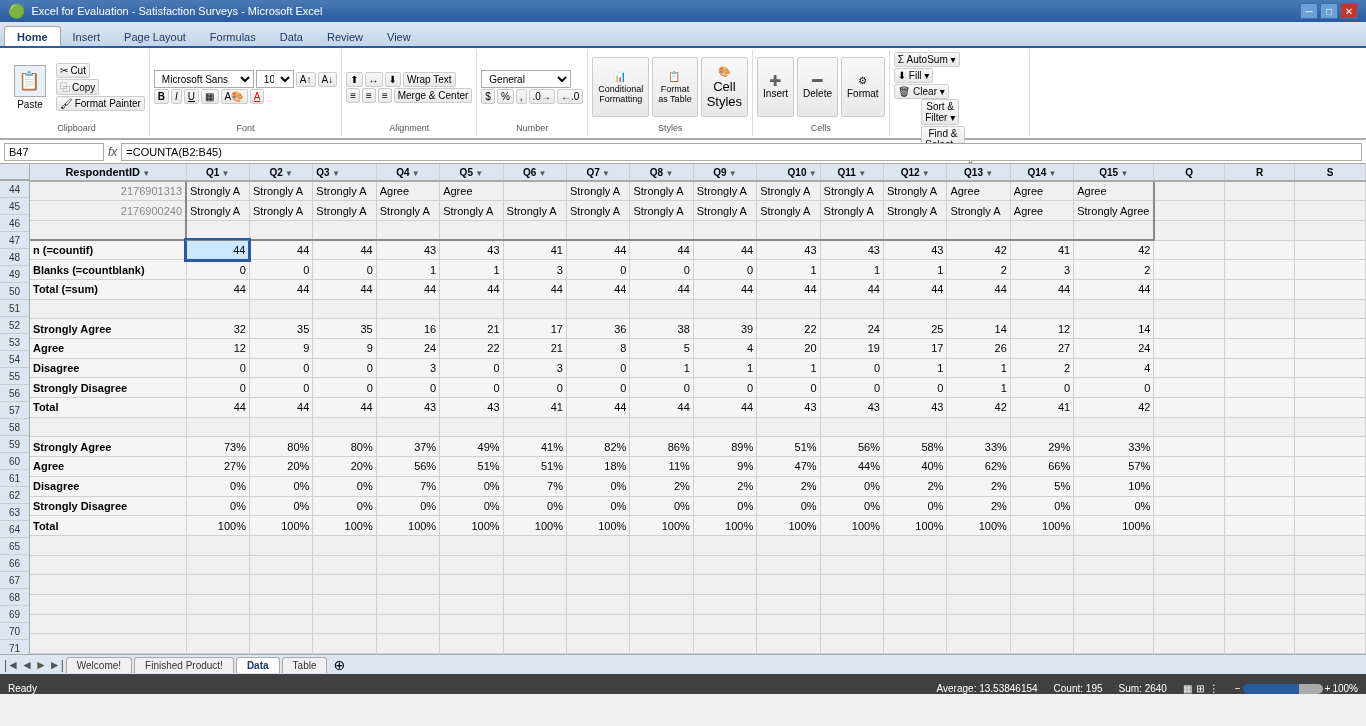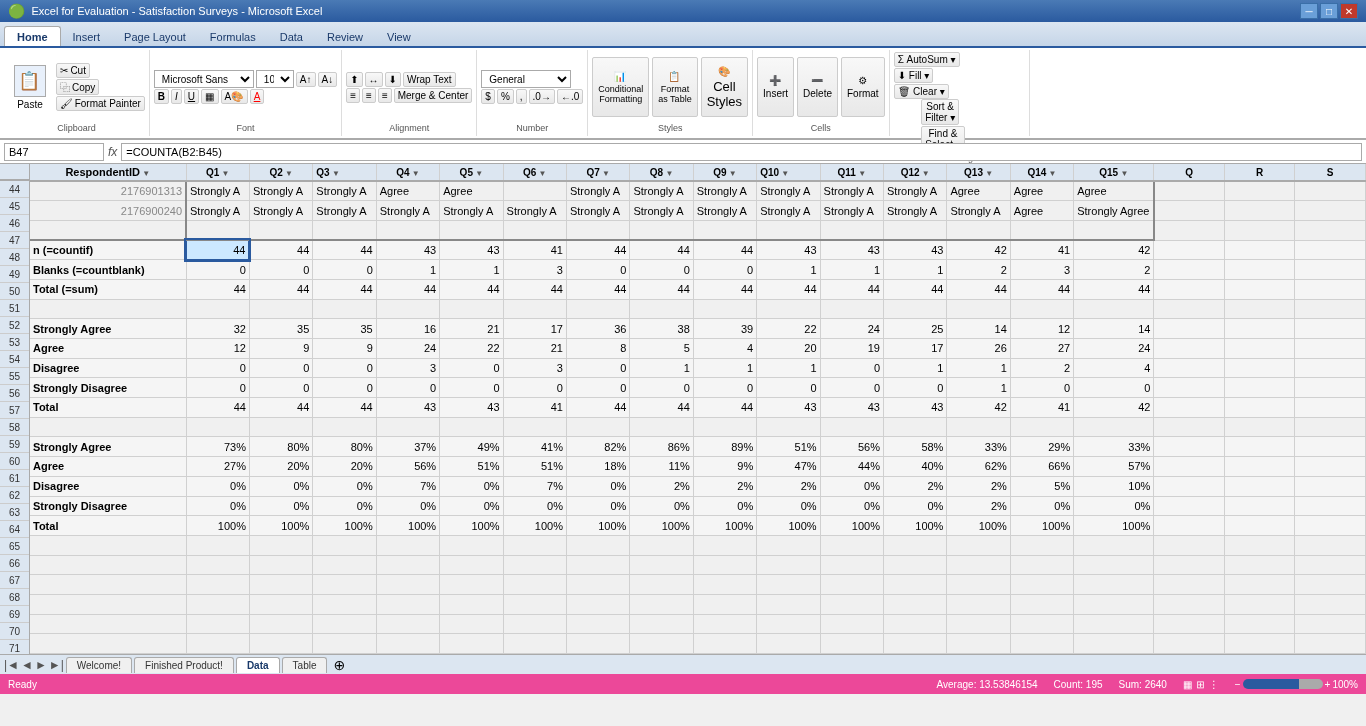--- a/index.html
+++ b/index.html
@@ -221,25 +221,25 @@
     }
     .sheet-tab.active {
       background: white;
       color: #1a3a6a;
       font-weight: bold;
     }
     .sheet-tab-nav { font-size: 12px; cursor: pointer; color: #555; }
 
     
     .status-bar {
-      background: #ec4899;
+      background: #404040;
       color: white;
       height: 20px;
       display: flex;
-      align-items: center;
+      align-items: flex-end;
       justify-content: space-between;
       padding: 0 8px;
       font-size: 10px;
     }
     .status-right {
       display: flex; gap: 16px; align-items: center;
     }
 
     
     .font-combo {
@@ -517,21 +517,21 @@
           <td class="col-header has-filter" style="background:#dce6f1;font-weight:bold;text-align:center;font-size:11px;">RespondentID</td>
           <td class="col-header has-filter" style="background:#dce6f1;font-weight:bold;text-align:center;">Q1</td>
           <td class="col-header has-filter" style="background:#dce6f1;font-weight:bold;text-align:center;">Q2</td>
           <td class="col-header has-filter" style="background:#dce6f1;font-weight:bold;text-align:left;margin-top:36px;">Q3</td>
           <td class="col-header has-filter" style="background:#dce6f1;font-weight:bold;text-align:center;">Q4</td>
           <td class="col-header has-filter" style="background:#dce6f1;font-weight:bold;text-align:center;">Q5</td>
           <td class="col-header has-filter" style="background:#dce6f1;font-weight:bold;text-align:center;">Q6</td>
           <td class="col-header has-filter" style="background:#dce6f1;font-weight:bold;text-align:center;">Q7</td>
           <td class="col-header has-filter" style="background:#dce6f1;font-weight:bold;text-align:center;">Q8</td>
           <td class="col-header has-filter" style="background:#dce6f1;font-weight:bold;text-align:center;">Q9</td>
-          <td class="col-header has-filter" style="background:#dce6f1;font-weight:bold;text-align:left;">Q10</td>
+          <td class="col-header has-filter" style="background:#dce6f1;font-weight:bold;text-align:right;">Q10</td>
           <td class="col-header has-filter" style="background:#dce6f1;font-weight:bold;text-align:center;">Q11</td>
           <td class="col-header has-filter" style="background:#dce6f1;font-weight:bold;text-align:center;">Q12</td>
           <td class="col-header has-filter" style="background:#dce6f1;font-weight:bold;text-align:center;">Q13</td>
           <td class="col-header has-filter" style="background:#dce6f1;font-weight:bold;text-align:center;">Q14</td>
           <td class="col-header has-filter" style="background:#dce6f1;font-weight:bold;text-align:center;">Q15</td>
           <td class="col-header" style="background:#dce6f1;">Q</td>
           <td class="col-header" style="background:#dce6f1;">R</td>
           <td class="col-header" style="background:#dce6f1;">S</td>
         </tr>
       </thead>

